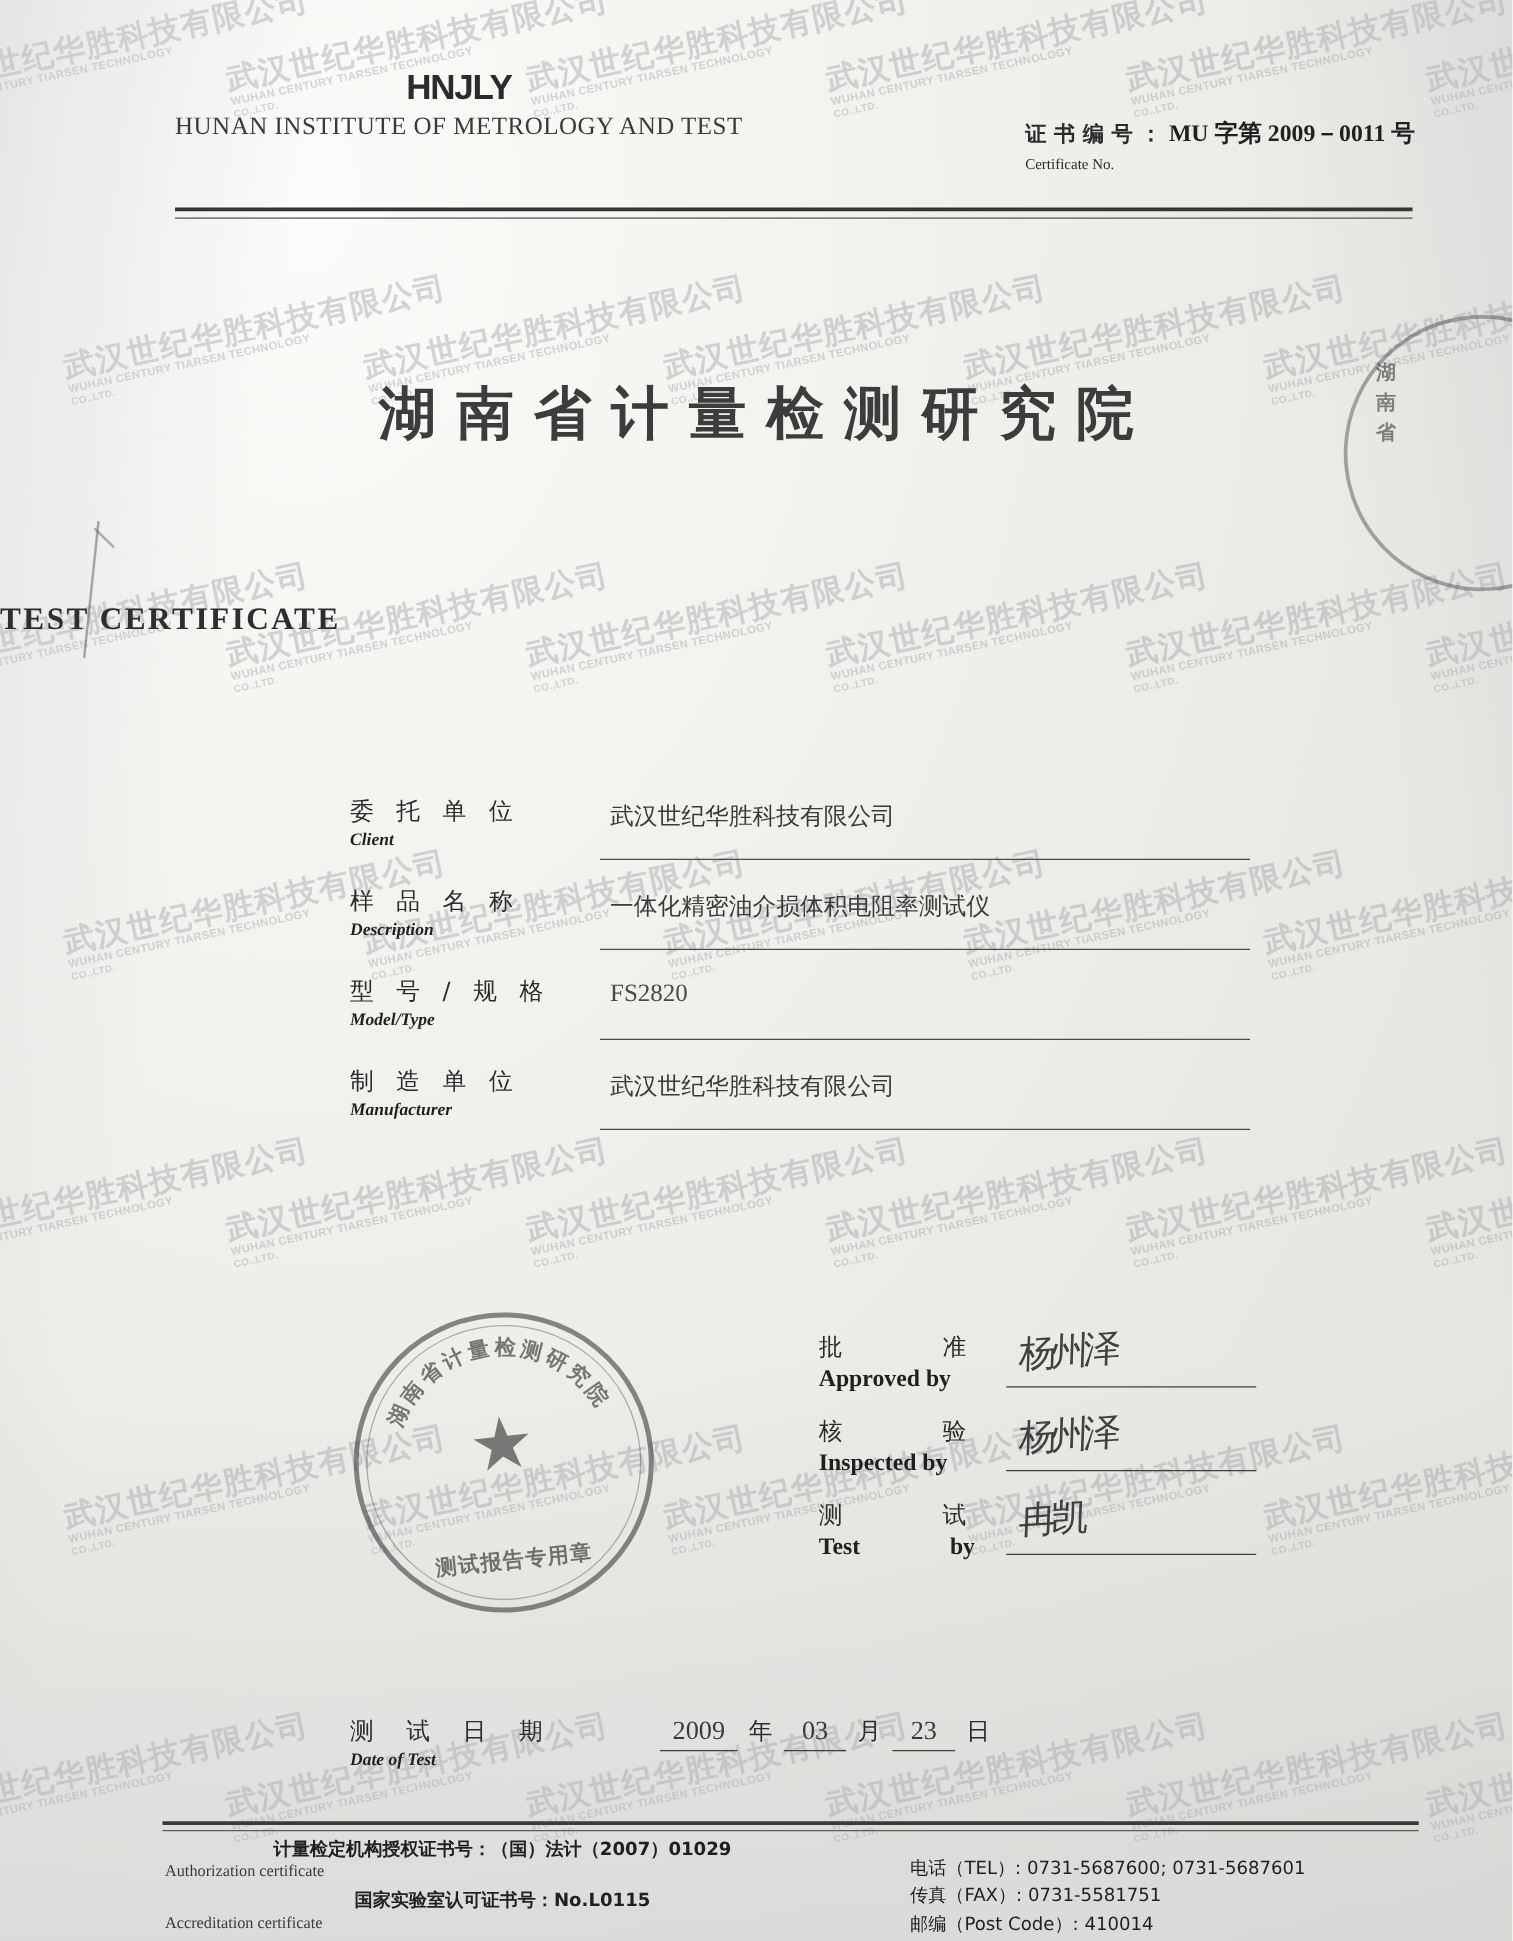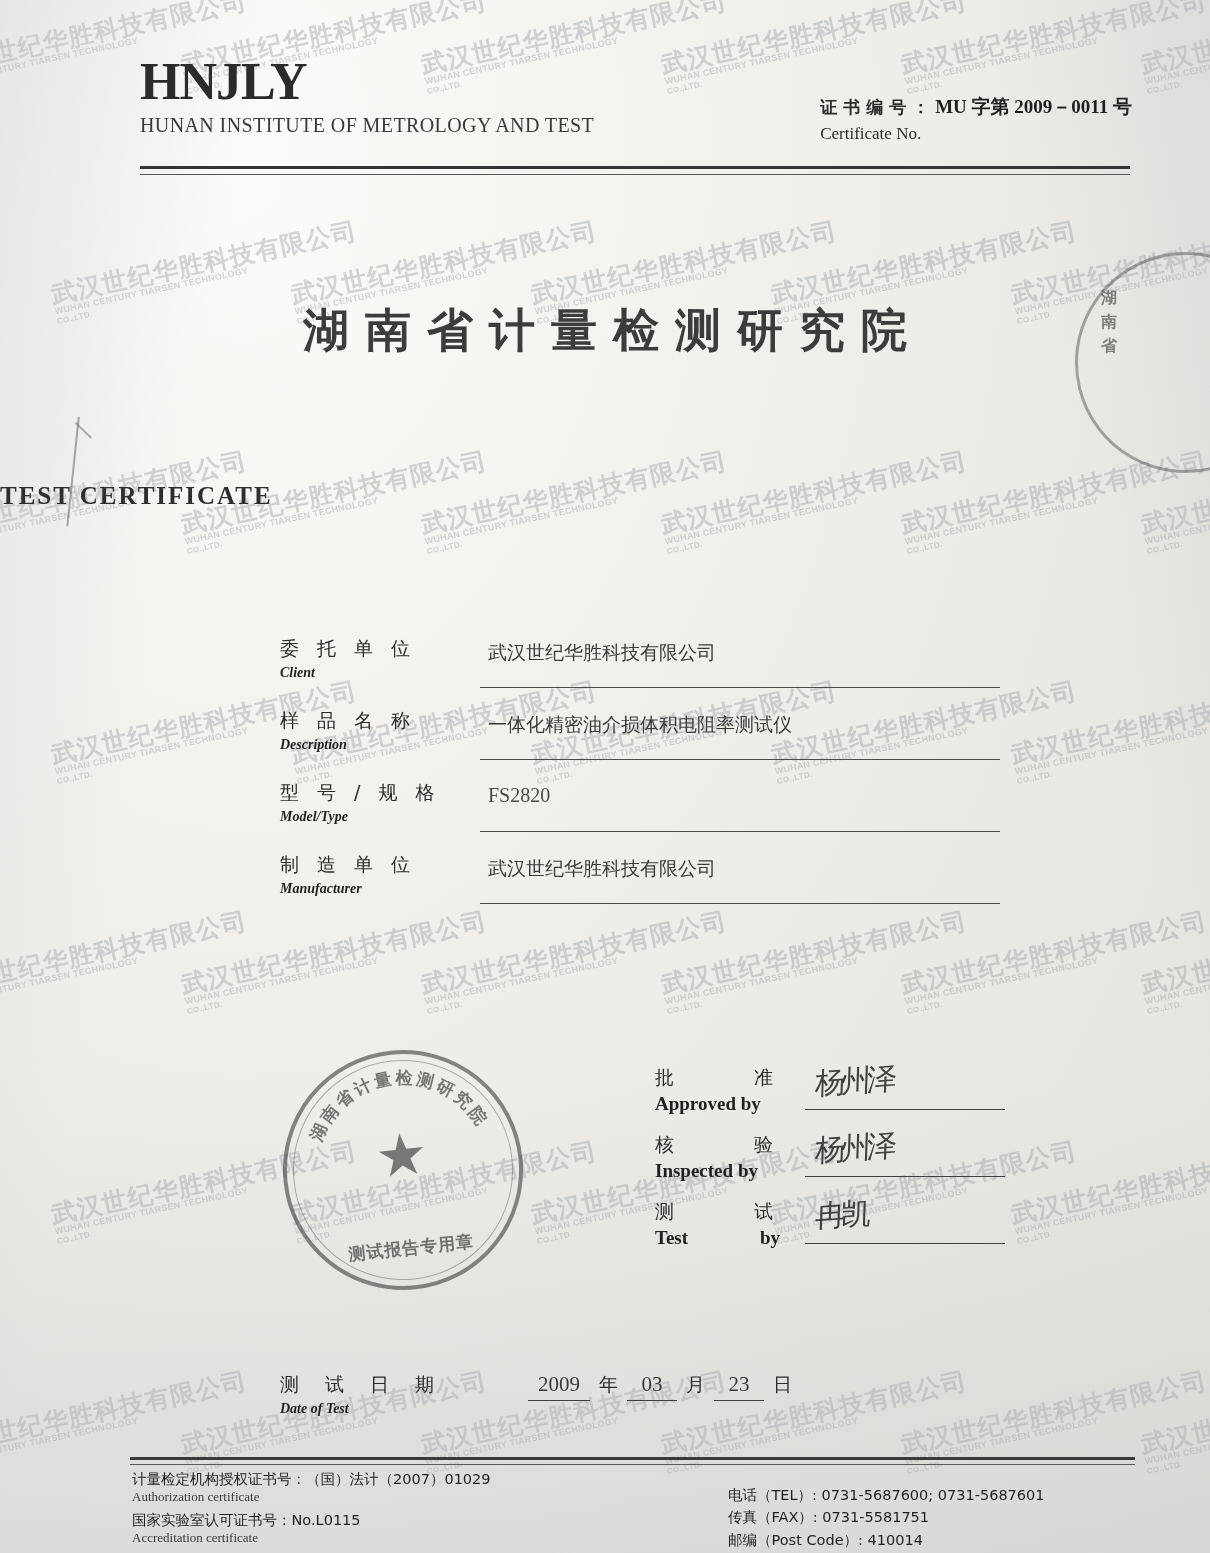--- a/index.html
+++ b/index.html
@@ -69,26 +69,27 @@
     left: 140px;
     top: 56px;
     width: 1000px;
   }
   #logo-block {
     position: absolute;
     left: 0;
     top: 0;
   }
   #logo-text {
-    font-family: Liberation Serif, serif;
-    font-weight: bold;
-    font-size: 52px;
+    font-family: Liberation Sans, sans-serif;
+    font-weight: bold;
+    font-size: 28px;
     letter-spacing: -1px;
     color: #2b2b2b;
     line-height: 1;
+    text-align: center;
   }
   #logo-sub {
     font-family: "Liberation Serif", serif;
     font-size: 20px;
     color: #3a3a3a;
     letter-spacing: 0.4px;
     margin-top: 6px;
   }
   #cert-no-block {
     position: absolute;
@@ -100,21 +101,21 @@
     font-size: 19px;
     color: #1f1f1f;
     font-weight: bold;
   }
   #cert-no-line .lbl-cn {
     font-weight: bold;
     font-family: "DejaVu Sans", sans-serif;
     font-size: 17px;
   }
   #cert-no-en {
-    font-size: 17px;
+    font-size: 12px;
     color: #2a2a2a;
     margin-top: 4px;
     font-weight: normal;
   }
   #rule-thick {
     position: absolute;
     left: 140px;
     top: 166px;
     width: 990px;
     height: 3px;
@@ -417,23 +418,24 @@
   }
   #footer-right {
     position: absolute;
     left: 728px;
     top: 1484px;
     width: 450px;
   }
   .f-cn {
     font-family: "DejaVu Sans", sans-serif;
     font-size: 14.5px;
-    font-weight: normal;
+    font-weight: bold;
     color: #1f1f1f;
     white-space: nowrap;
+    text-align: center;
   }
   .f-en {
     font-family: "Liberation Serif", serif;
     font-size: 13px;
     color: #3a3a3a;
     white-space: nowrap;
     margin-bottom: 6px;
   }
   .f-line {
     font-family: "DejaVu Sans", sans-serif;

